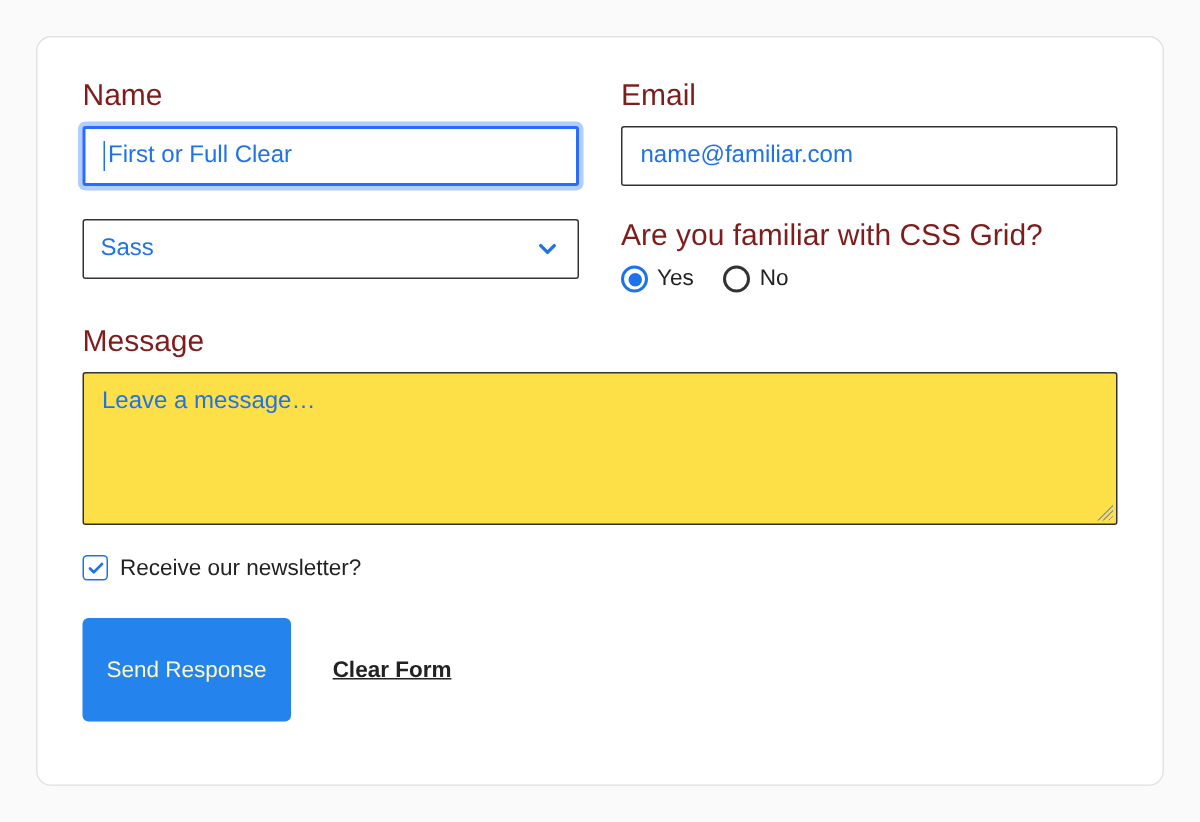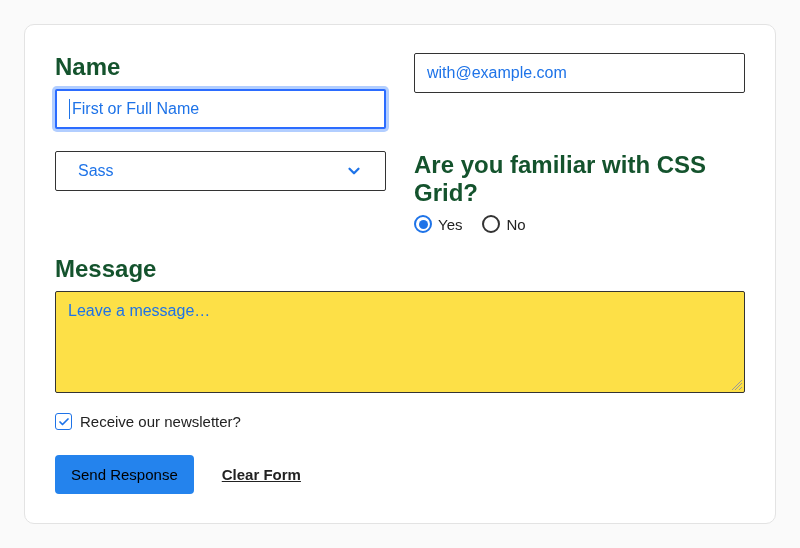--- a/index.html
+++ b/index.html
@@ -23,32 +23,32 @@
     border-radius: 10px;
     padding: 28px 30px;
   }
   .row {
     display: flex;
     gap: 28px;
     margin-bottom: 22px;
   }
   .col { flex: 1 1 0; min-width: 0; }
   .label {
-    font-weight: 700;
-    font-size: 24px;
+    font-weight: 400;
+    font-size: 20px;
     margin-bottom: 8px;
     display: block;
-    color: #14532d;
+    color: #7f1d1d;
   }
   .text-input, .select-box {
     width: 100%;
     height: 40px;
     border: 1.5px solid #333;
     border-radius: 2px;
-    padding: 0 22px;
+    padding: 0 11px;
     font-size: 16px;
     color: #1e73e8;
     background: #fff;
   }
   .text-caret {
     display: inline-block;
     width: 1px; height: 20px;
     background: #1e73e8;
     vertical-align: middle;
     margin-right: 2px;
@@ -73,21 +73,21 @@
   }
   .select-box {
     display: flex;
     align-items: center;
     justify-content: space-between;
     cursor: pointer;
   }
   .select-value { color: #1e73e8; font-size: 16px; }
   .chevron svg { display: block; }
   .radio-group { display: flex; gap: 20px; align-items: center; margin-top: 8px; }
-  .radio-item { display: flex; align-items: center; gap: 6px; cursor: pointer; }
+  .radio-item { display: flex; align-items: flex-start; gap: 6px; cursor: pointer; }
   .radio-outer {
     width: 18px; height: 18px;
     border: 2px solid #1e73e8;
     border-radius: 50%;
     display: flex; align-items: center; justify-content: center;
   }
   .radio-outer.off { border-color: #333; }
   .radio-dot {
     width: 9px; height: 9px;
     background: #1e73e8;
@@ -122,24 +122,24 @@
     width: 17px; height: 17px;
     border: 1.5px solid #1e73e8;
     border-radius: 3px;
     display: flex; align-items: center; justify-content: center;
     cursor: pointer;
   }
   .checkbox svg { display: block; }
   .actions { display: flex; align-items: center; gap: 28px; }
   .btn-primary {
     background: #2483ed;
-    color: #000000;
+    color: #fef9c3;
     border: none;
     border-radius: 4px;
-    padding: 11px 16px;
+    padding: 26px 16px;
     font-size: 15px;
     font-weight: 500;
     cursor: pointer;
   }
   .btn-link {
     background: none;
     border: none;
     padding: 0;
     font-size: 15px;
     color: #222;
@@ -152,26 +152,27 @@
 <body>
 
 <div class="outer">
   <div class="card">
 
     <div class="row">
       <div class="col">
         <span class="label">Name</span>
         <div class="fake-input focused">
           <span class="text-caret"></span>
-          <span class="input-placeholder">First or Full Name</span>
-        </div>
-      </div>
-      <div class="col">
+          <span class="input-placeholder">First or Full Clear</span>
+        </div>
+      </div>
+      <div class="col">
+        <span class="label">Email</span>
         <div class="fake-input">
-          <span class="input-placeholder">with@example.com</span>
+          <span class="input-placeholder">name@familiar.com</span>
         </div>
       </div>
     </div>
 
     <div class="row">
       <div class="col">
         <div class="select-box">
           <span class="select-value">Sass</span>
           <span class="chevron">
             <svg width="18" height="18" viewBox="0 0 24 24" fill="none" stroke="#1e73e8" stroke-width="3" stroke-linecap="round" stroke-linejoin="round">

